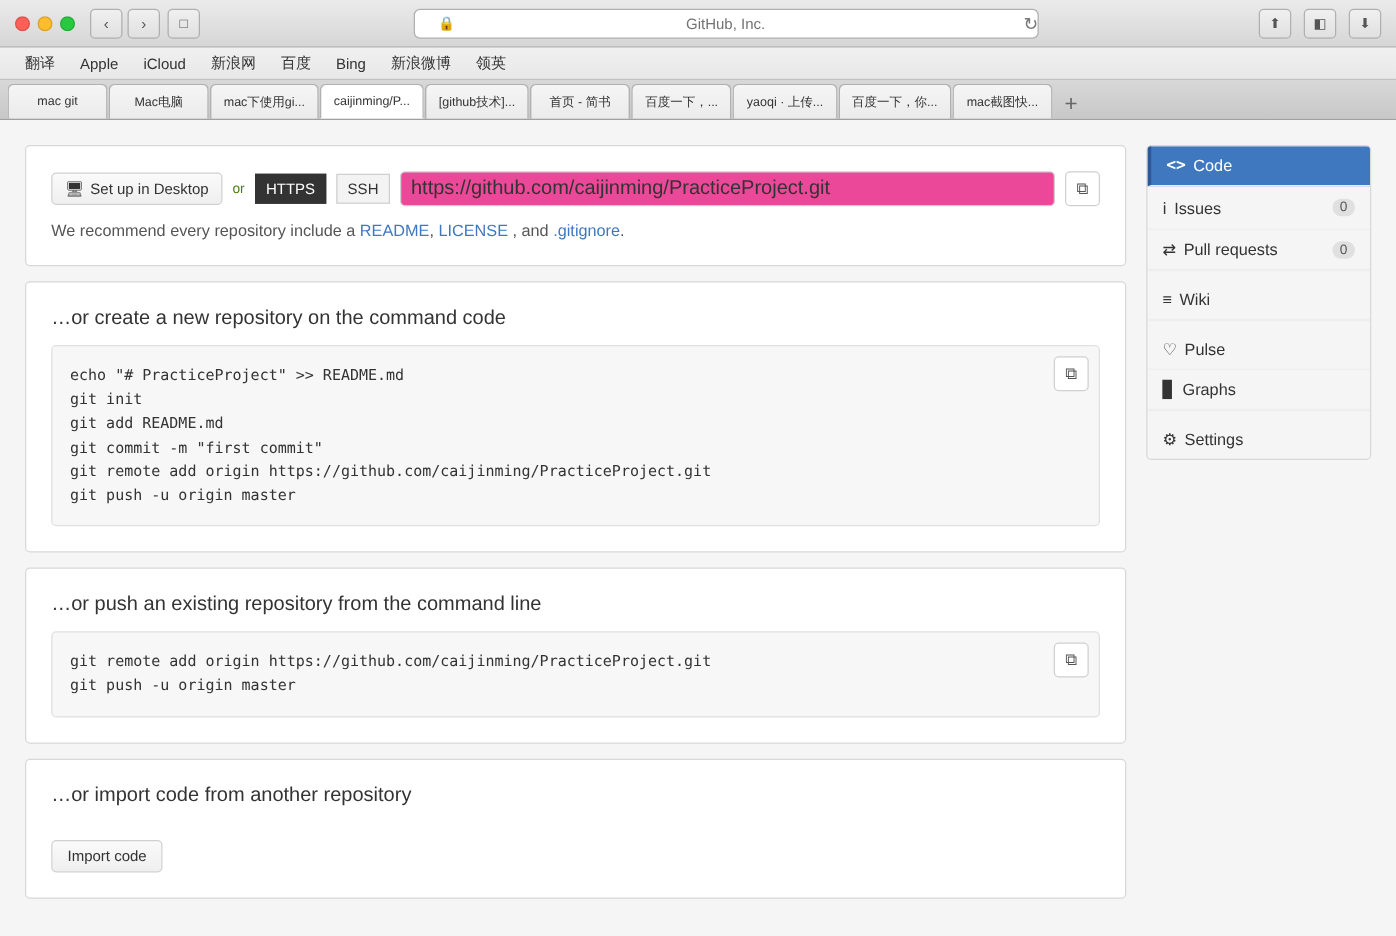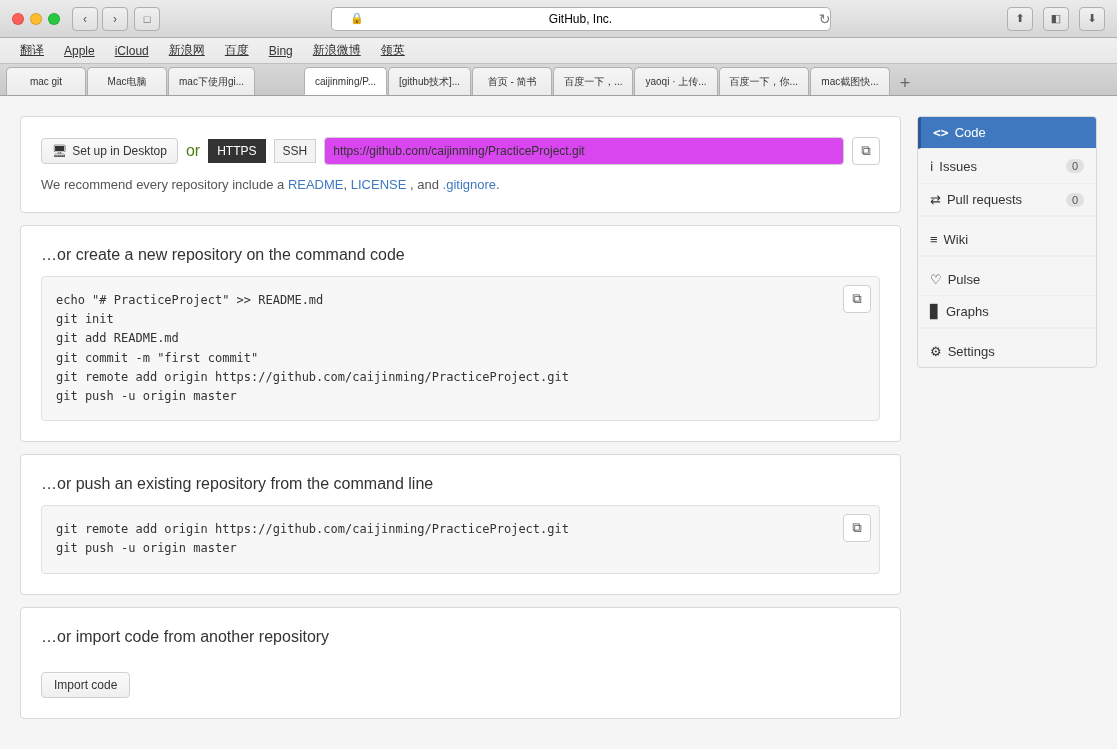--- a/index.html
+++ b/index.html
@@ -77,21 +77,21 @@
     .address-input {
       width: 100%;
       max-width: 500px;
       height: 24px;
       border: 1px solid #b0b0b0;
       border-radius: 5px;
       padding: 0 28px;
       font-size: 12px;
       background: white;
       text-align: center;
-      color: #000000;
+      color: #737373;
       outline: none;
     }
     .lock-icon {
       position: absolute;
       left: calc(50% - 230px);
       color: #4caf50;
       font-size: 11px;
     }
     .refresh-btn {
       position: absolute;
@@ -110,21 +110,20 @@
 
     
     .bookmarks-bar {
       background: linear-gradient(to bottom, #f0f0f0, #e8e8e8);
       height: 26px;
       display: flex;
       align-items: center;
       padding: 0 10px;
       border-bottom: 1px solid #c0c0c0;
       gap: 0;
-      text-decoration: underline;
     }
     .bookmark-item {
       padding: 2px 10px;
       font-size: 12px;
       color: #333;
       cursor: pointer;
       white-space: nowrap;
       height: 26px;
       display: flex;
       align-items: center;
@@ -156,21 +155,20 @@
       overflow: hidden;
       white-space: nowrap;
       margin-right: 1px;
       min-width: 80px;
       justify-content: center;
     }
     .tab.active {
       background: white;
       border-bottom: 1px solid white;
       z-index: 1;
-      margin-left: 48px;
     }
     .tab-new {
       width: 24px;
       height: 24px;
       display: flex;
       align-items: center;
       justify-content: center;
       font-size: 18px;
       color: #666;
       cursor: pointer;
@@ -242,39 +240,39 @@
       border-color: #333;
     }
     .url-toggle:first-of-type { border-radius: 4px 0 0 4px; }
     .url-toggle:last-of-type { border-radius: 0 4px 4px 0; }
     .url-input {
       flex: 1;
       height: 28px;
       border: 1px solid #d0d0d0;
       border-radius: 4px;
       padding: 0 8px;
-      font-size: 12px;
-      color: #333;
-      background: #d946ef;
+      font-size: 16px;
+      color: #333;
+      background: #ec4899;
     }
     .copy-btn {
       background: white;
       border: 1px solid #d0d0d0;
       border-radius: 4px;
       width: 28px;
       height: 28px;
       display: flex;
       align-items: center;
       justify-content: center;
       cursor: pointer;
       color: #555;
     }
     .or-text {
       color: #4d7c0f;
-      font-size: 16px;
+      font-size: 11px;
     }
     .recommend-text {
       font-size: 13px;
       color: #555;
     }
     .recommend-text a {
       color: #4078c0;
       text-decoration: none;
     }
 

